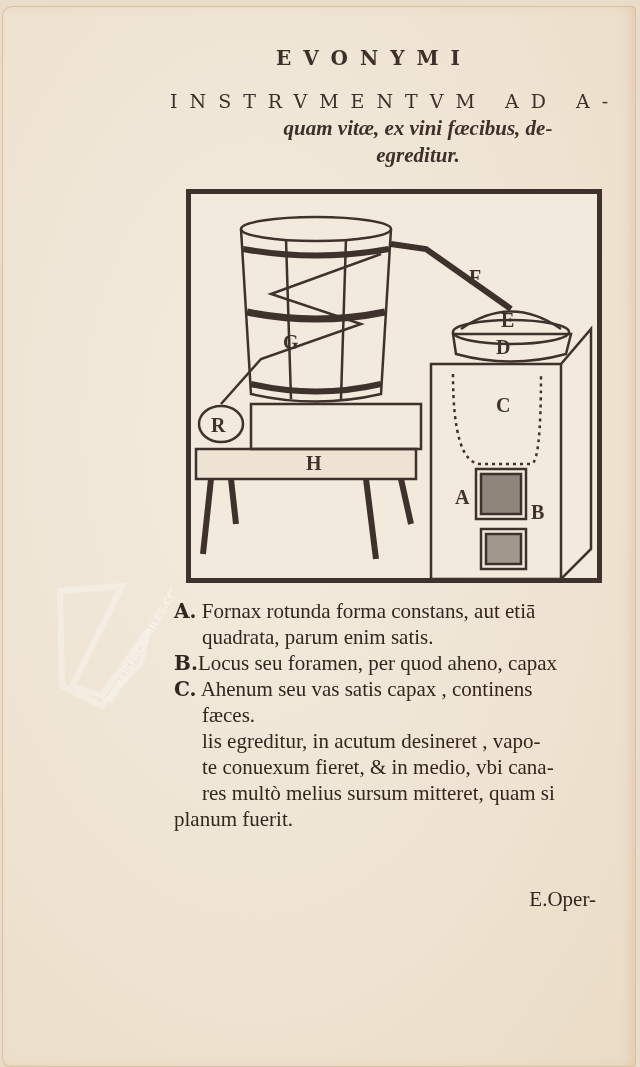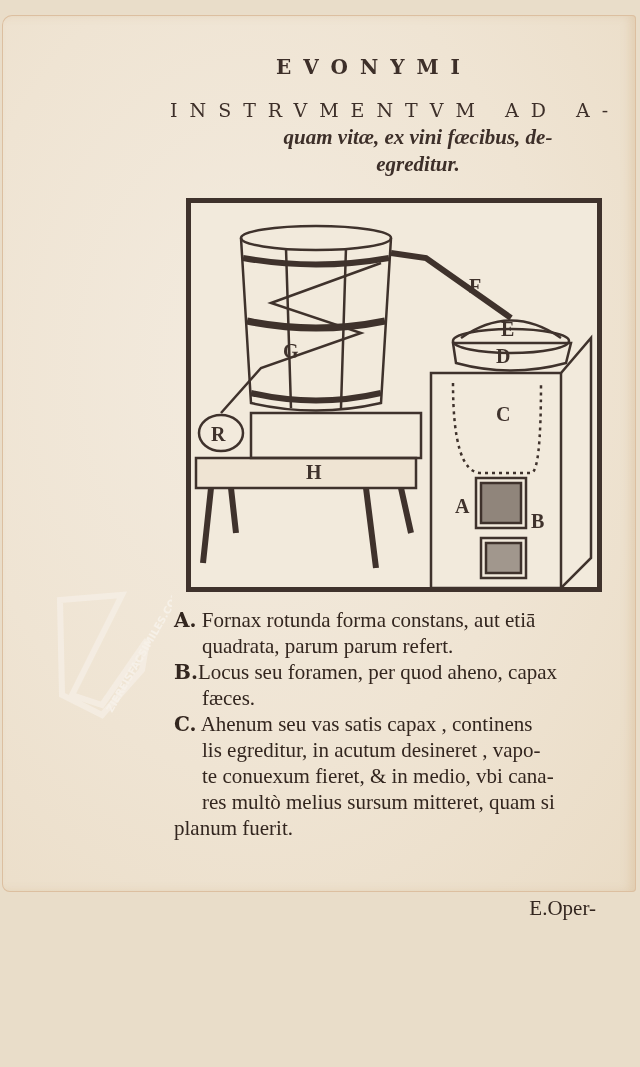--- a/index.html
+++ b/index.html
@@ -3,21 +3,21 @@
   <meta charset="utf-8">
   <style>
     html, body { margin: 0; padding: 0; }
     body {
       width: 640px; height: 1067px; overflow: hidden;
       background: #e9ddc9;
       font-family: "Liberation Serif", "DejaVu Serif", serif;
       position: relative;
     }
     .page {
-      position: absolute; left: 2px; top: 15px; width: 634px; height: 877px;
+      position: absolute; left: 2px; top: 6px; width: 634px; height: 1061px;
       background: radial-gradient(ellipse at 40% 40%, #f3ebdf 0%, #efe4d3 55%, #eadcc6 100%);
       border-radius: 10px 4px 4px 8px;
       box-shadow: inset 0 0 0 1px #dcbfa0, inset -6px 0 10px rgba(200,160,110,0.25);
       color: #3a2c26;
     }
     .running-head {
       position: absolute; left: 0; width: 100%; top: 40px; text-align: center;
       font-family: "DejaVu Serif", serif; font-weight: bold;
       font-size: 20px; letter-spacing: 12px; color: #3d2f29;
       padding-left: 110px; box-sizing: border-box;
@@ -119,31 +119,31 @@
       <path d="M8 15 L70 10 L20 110 L50 120 L95 55 L90 85 L50 130 L10 110 Z" fill="none" stroke="#f6f0e8" stroke-width="6" opacity="0.8"></path>
       <text x="0" y="0" transform="translate(60,128) rotate(-60)" font-family="DejaVu Sans, sans-serif" font-size="10" font-weight="bold" fill="#f8f3ec">ZIEREISFACSIMILES.COM</text>
     </svg>
   </div>
 
   <div class="legend">
     <div class="leg-line">
       <span class="leg-key">A.</span>
       <span>Fornax rotunda forma constans, aut etiā</span>
     </div>
-    <div class="leg-line indent">quadrata, parum parum refert.</div>
+    <div class="leg-line indent">quadrata, parum enim satis.</div>
 
     <div class="leg-line">
       <span class="leg-key">B.</span><span>Locus seu foramen, per quod aheno, capax</span>
     </div>
 
-    <div class="leg-line indent">fæces.</div>
     <div class="leg-line">
       <span class="leg-key">C.</span>
       <span>Ahenum seu vas satis capax , continens</span>
     </div>
+    <div class="leg-line indent">fæces.</div>
 
     <div class="leg-line indent">lis egreditur, in acutum desineret , vapo-</div>
     <div class="leg-line indent">te conuexum fieret, &amp; in medio, vbi cana-</div>
     <div class="leg-line indent">res multò melius sursum mitteret, quam si</div>
     <div class="leg-line">planum fuerit.</div>
   </div>
 
   <div class="catch">E.Oper-</div>
 </div>
 

